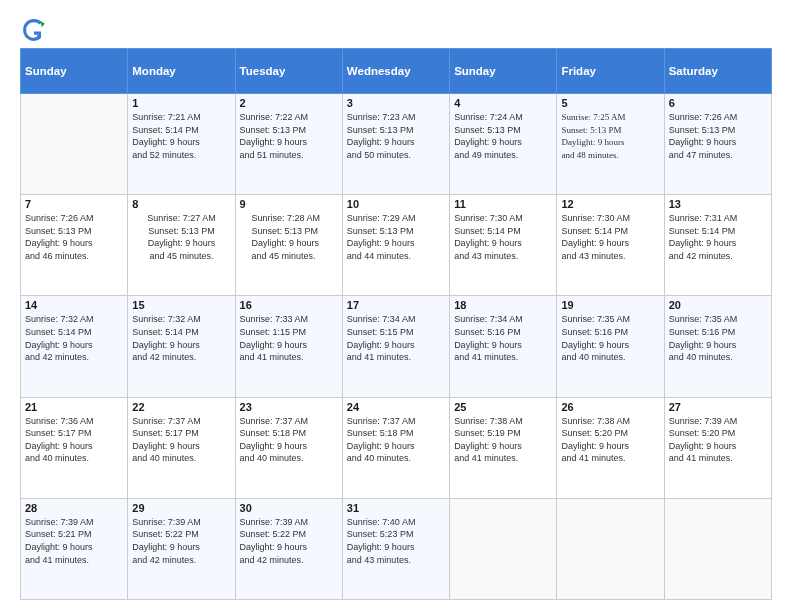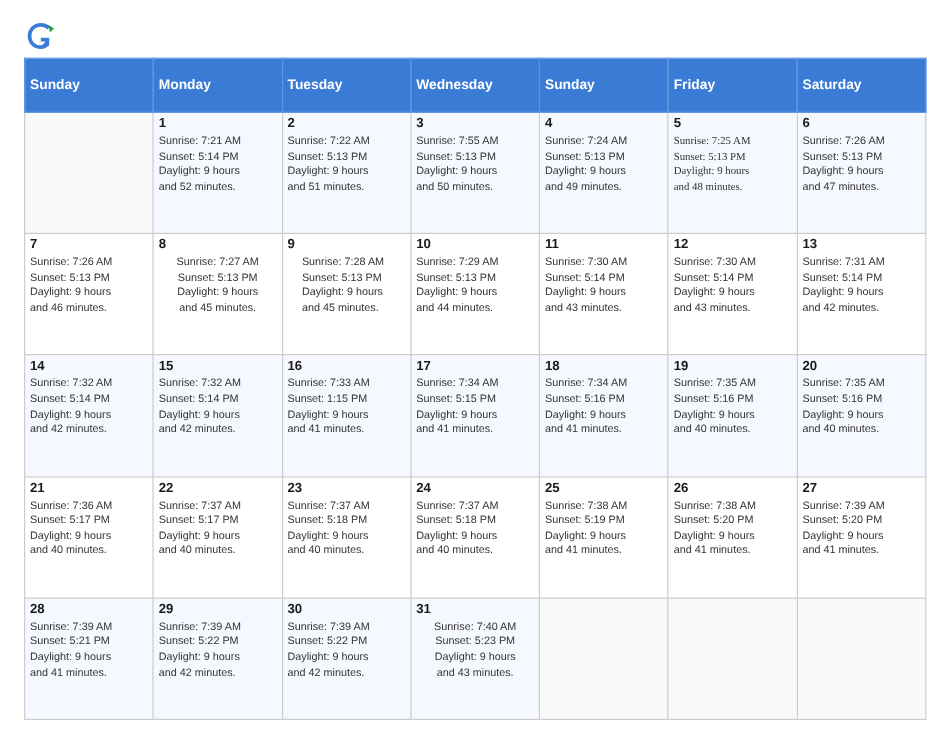--- a/index.html
+++ b/index.html
@@ -145,21 +145,21 @@
           </td>
           <td>
             <span class="day-number">2</span>
             <div class="day-info" style="white-space: pre-line;">Sunrise: 7:22 AM
 Sunset: 5:13 PM
 Daylight: 9 hours
 and 51 minutes.</div>
           </td>
           <td>
             <span class="day-number">3</span>
-            <div class="day-info" style="white-space: pre-line;">Sunrise: 7:55 AM
+            <div class="day-info" style="white-space: pre-line;">Sunrise: 7:23 AM
 Sunset: 5:13 PM
 Daylight: 9 hours
 and 50 minutes.</div>
           </td>
           <td>
             <span class="day-number">4</span>
             <div class="day-info" style="white-space: pre-line;">Sunrise: 7:24 AM
 Sunset: 5:13 PM
 Daylight: 9 hours
 and 49 minutes.</div>
@@ -349,21 +349,21 @@
           </td>
           <td>
             <span class="day-number">30</span>
             <div class="day-info" style="white-space: pre-line;">Sunrise: 7:39 AM
 Sunset: 5:22 PM
 Daylight: 9 hours
 and 42 minutes.</div>
           </td>
           <td>
             <span class="day-number">31</span>
-            <div class="day-info" style="white-space: pre-line; text-align: center;">Sunrise: 7:40 AM
+            <div class="day-info" style="white-space: pre-line;">Sunrise: 7:40 AM
 Sunset: 5:23 PM
 Daylight: 9 hours
 and 43 minutes.</div>
           </td>
           <td class="empty-cell"></td>
           <td class="empty-cell"></td>
           <td class="empty-cell"></td>
         </tr>
       </tbody>
   </table>

